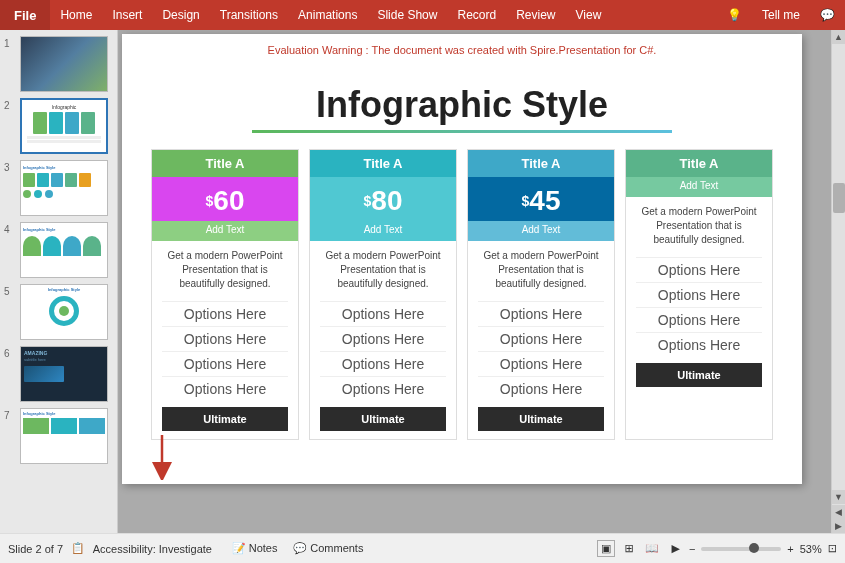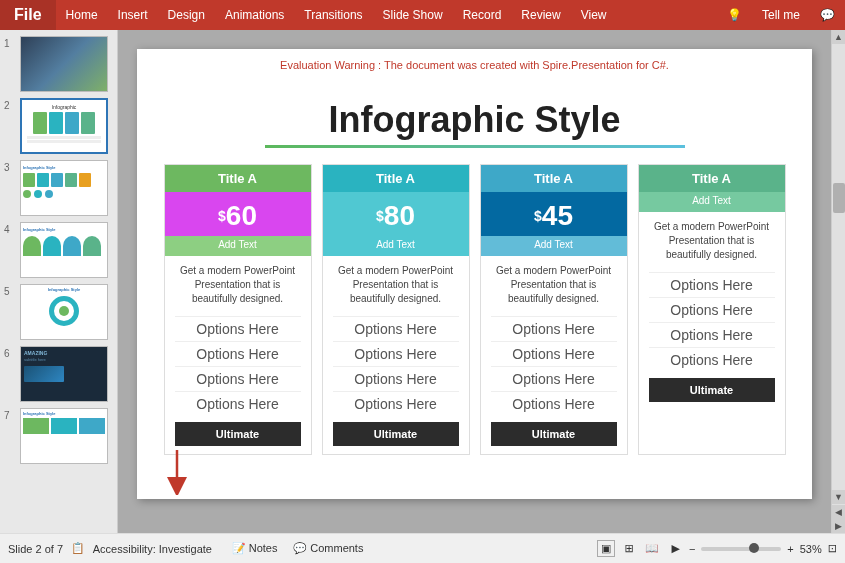--- a/index.html
+++ b/index.html
@@ -13,21 +13,21 @@
       height: 30px;
       color: white;
     }
     .menu-file {
       background: #a93226;
       padding: 0 14px;
       height: 100%;
       display: flex;
       align-items: center;
       font-weight: bold;
-      font-size: 16px;
+      font-size: 13px;
     }
     .menu-item {
       padding: 16px 10px;
       height: 100%;
       display: flex;
       align-items: center;
       font-size: 12px;
       cursor: pointer;
     }
     .menu-right {
@@ -84,23 +84,23 @@
       flex: 1;
       display: flex;
       flex-direction: column;
       background: #ababab;
       overflow: hidden;
     }
     .scroll-wrapper {
       flex: 1;
       overflow: auto;
       display: flex;
-      justify-content: center;
+      justify-content: flex-start;
       align-items: flex-start;
-      padding: 19px;
+      padding: 4px;
       position: relative;
     }
     .scrollbar-right {
       width: 14px;
       background: #e0e0e0;
       border-left: 1px solid #ccc;
       display: flex;
       flex-direction: column;
       align-items: center;
     }
@@ -293,22 +293,22 @@
     ::-webkit-scrollbar-thumb { background: #aaa; }
   </style>
 </head>
 <body>
 
 <div class="menu-bar">
   <div class="menu-file">File</div>
   <div class="menu-item">Home</div>
   <div class="menu-item">Insert</div>
   <div class="menu-item">Design</div>
+  <div class="menu-item">Transitions</div>
   <div class="menu-item">Animations</div>
-  <div class="menu-item">Transitions</div>
   <div class="menu-item">Slide Show</div>
   <div class="menu-item">Record</div>
   <div class="menu-item">Review</div>
   <div class="menu-item">View</div>
   <div class="menu-right">
     <div class="menu-item">💡</div>
     <div class="menu-item">Tell me</div>
     <div class="menu-item">💬</div>
   </div>
 </div>

